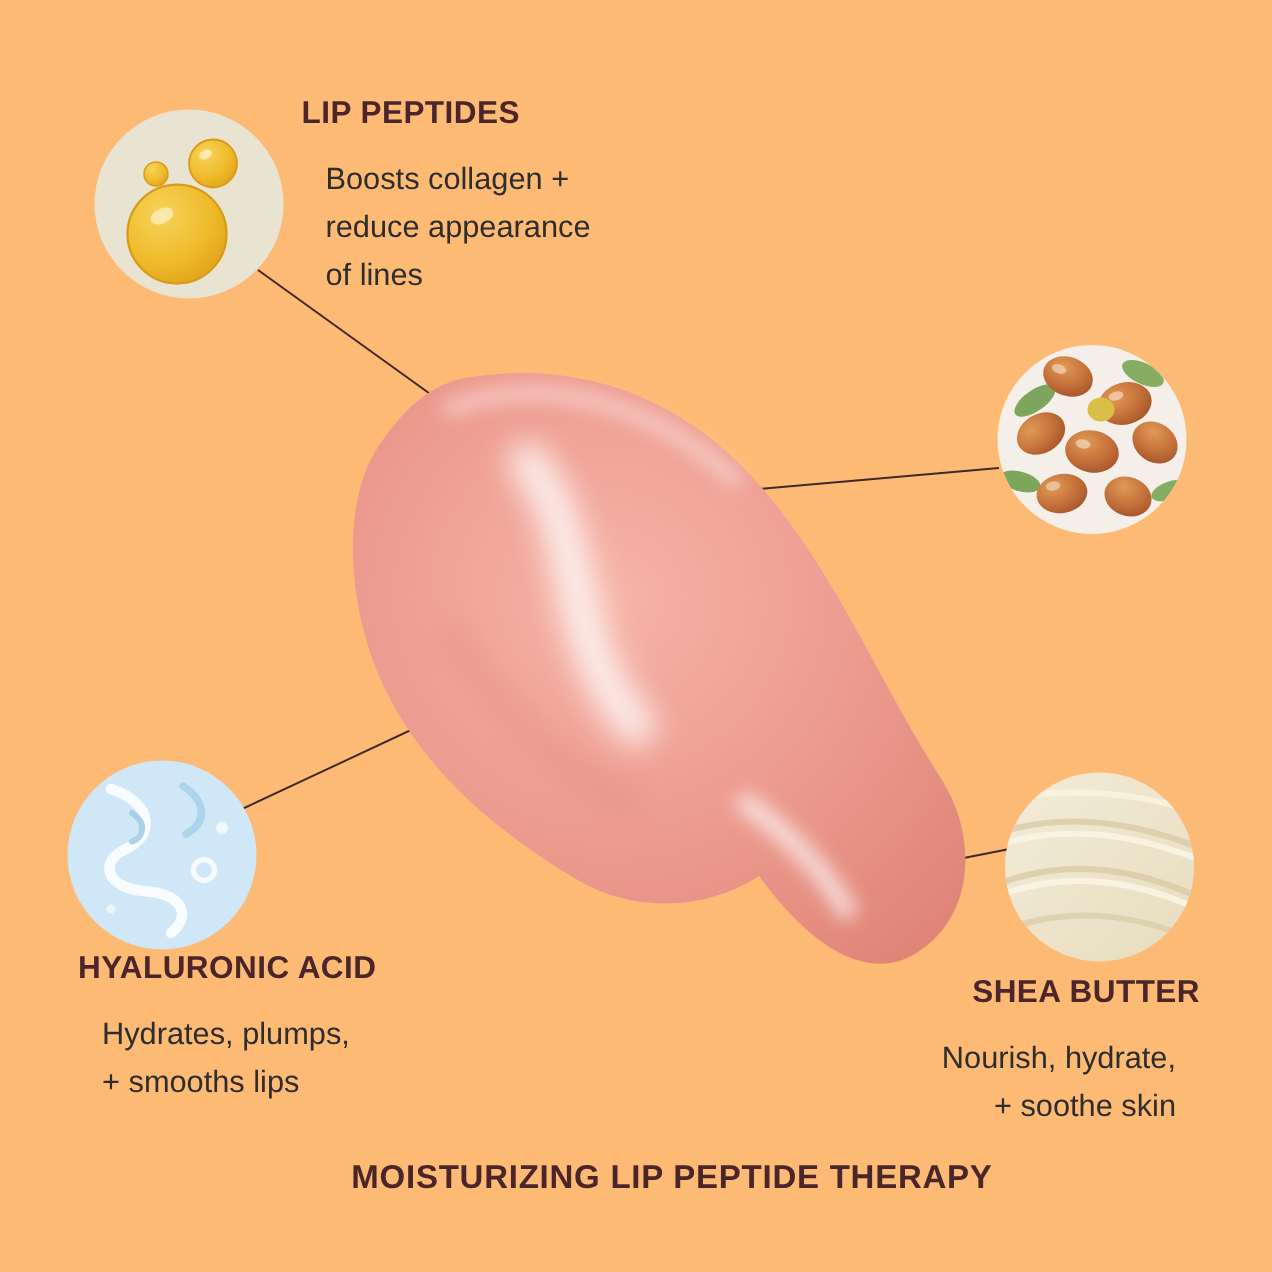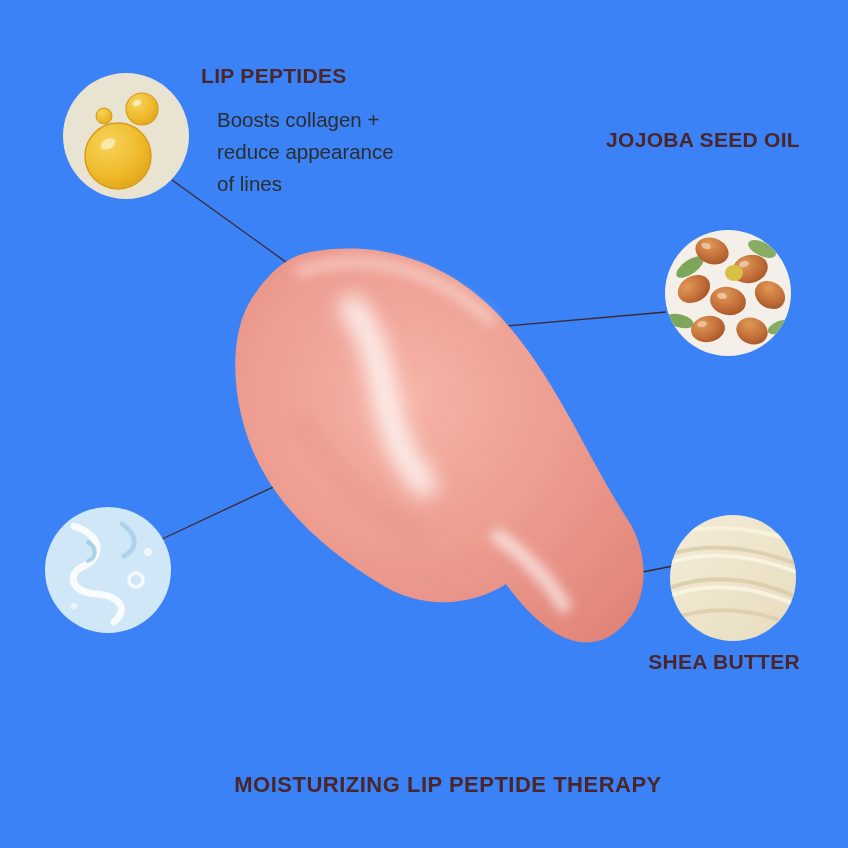--- a/index.html
+++ b/index.html
@@ -1,17 +1,17 @@
 <!DOCTYPE html>
 <html><head>
 <meta charset="utf-8">
 <style>
   html, body { margin: 0; padding: 0; }
   body { width: 848px; height: 848px; background: #ffffff; font-family: "Liberation Sans", sans-serif; }
-  .canvas { position: relative; width: 848px; height: 848px; background: #3b82f6; overflow: hidden; }
+  .canvas { position: relative; width: 848px; height: 848px; background: #fdba74; overflow: hidden; }
   .stage { position: absolute; left: 0; top: 0; z-index: 0; }
   .callout { position: absolute; z-index: 2; }
   .circle-img { position: absolute; z-index: 1; }
   .ing-name {
     font-size: 21px; font-weight: 700; color: #4a262b;
     letter-spacing: 0.3px; margin: 0 0 9px 0;
   }
   .ing-desc {
     font-size: 20.5px; color: #2d2d2d; line-height: 1.55;
     white-space: pre-line; margin: 16px;
@@ -112,21 +112,20 @@
         <ellipse cx="70" cy="44" rx="9" ry="8" fill="#d9bf45"></ellipse>
         <ellipse cx="42" cy="17" rx="5" ry="3" fill="#ffffff" opacity="0.45" transform="rotate(20 42 17)"></ellipse>
         <ellipse cx="80" cy="35" rx="5" ry="3" fill="#ffffff" opacity="0.45" transform="rotate(-15 80 35)"></ellipse>
         <ellipse cx="58" cy="67" rx="5" ry="3" fill="#ffffff" opacity="0.45" transform="rotate(10 58 67)"></ellipse>
         <ellipse cx="38" cy="95" rx="5" ry="3" fill="#ffffff" opacity="0.4" transform="rotate(-10 38 95)"></ellipse>
       </g>
     </svg>
   </div>
 
   <div class="callout align-right" style="right:48px; top:128px; width:260px;">
-    <h3 class="ing-name">JOJOBA SEED OIL</h3>
   </div>
 
   <div class="circle-img" style="left:44px; top:506px;">
     <svg width="128" height="128" viewBox="0 0 128 128">
       <defs>
           <clipPath id="hyClip">
             <circle cx="64" cy="64" r="63"></circle>
           </clipPath>
         </defs>
       <g clip-path="url(#hyClip)">
@@ -134,20 +133,25 @@
         <path d="M30 20 C60 30 58 52 40 60 C22 68 26 86 52 88 C78 90 84 104 70 116" stroke="#ffffff" stroke-width="7" fill="none" opacity="0.85" stroke-linecap="round"></path>
         <path d="M78 18 C96 30 92 44 80 50" stroke="#a9d2ea" stroke-width="5" fill="none" opacity="0.9" stroke-linecap="round"></path>
         <path d="M44 36 C54 42 52 52 44 55" stroke="#9ccbe8" stroke-width="4" fill="none" opacity="0.85" stroke-linecap="round"></path>
         <circle cx="92" cy="74" r="7" fill="none" stroke="#ffffff" stroke-width="3.5" opacity="0.8"></circle>
         <circle cx="104" cy="46" r="4" fill="#ffffff" opacity="0.7"></circle>
         <circle cx="30" cy="100" r="3" fill="#ffffff" opacity="0.6"></circle>
       </g>
     </svg>
   </div>
 
+  <div class="callout" style="left:52px; top:634px; width:240px;">
+    <h3 class="ing-name">HYALURONIC ACID</h3>
+    <p class="ing-desc">Hydrates, plumps,
++ smooths lips</p>
+  </div>
 
   <div class="circle-img" style="left:669px; top:514px;">
     <svg width="128" height="128" viewBox="0 0 128 128">
       <defs>
         <clipPath id="shClip">
             <circle cx="64" cy="64" r="63"></circle>
           </clipPath>
         <linearGradient id="shG" x1="0" y1="0" x2="1" y2="1">
           <stop offset="0%" stop-color="#f3ecd8"></stop>
           <stop offset="100%" stop-color="#e7dcbe"></stop>
@@ -160,17 +164,19 @@
         <path d="M-10 78 C36 58 86 62 138 88" stroke="#d9cba6" stroke-width="4" fill="none" opacity="0.8"></path>
         <path d="M-10 86 C36 66 86 70 138 96" stroke="#faf4e2" stroke-width="4" fill="none" opacity="0.9"></path>
         <path d="M-10 110 C40 88 92 94 138 118" stroke="#d9cba6" stroke-width="4" fill="none" opacity="0.7"></path>
         <path d="M-10 22 C34 10 84 12 138 30" stroke="#faf4e2" stroke-width="4" fill="none" opacity="0.8"></path>
       </g>
     </svg>
   </div>
 
   <div class="callout align-right" style="right:48px; top:650px; width:240px;">
     <h3 class="ing-name">SHEA BUTTER</h3>
+    <p class="ing-desc">Nourish, hydrate,
++ soothe skin</p>
   </div>
 
   <div class="footer-title">MOISTURIZING LIP PEPTIDE THERAPY</div>
 
 </div>
 
 </body></html>

